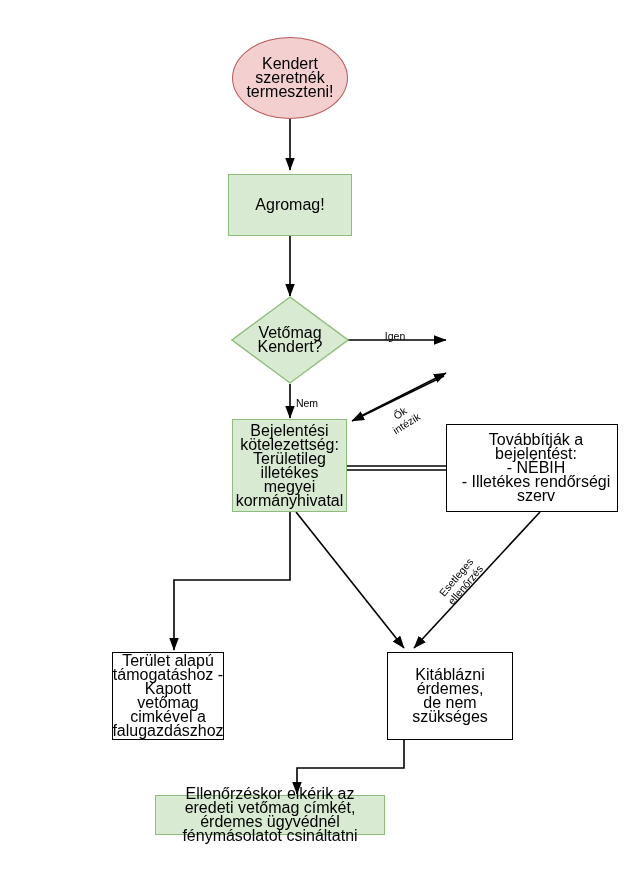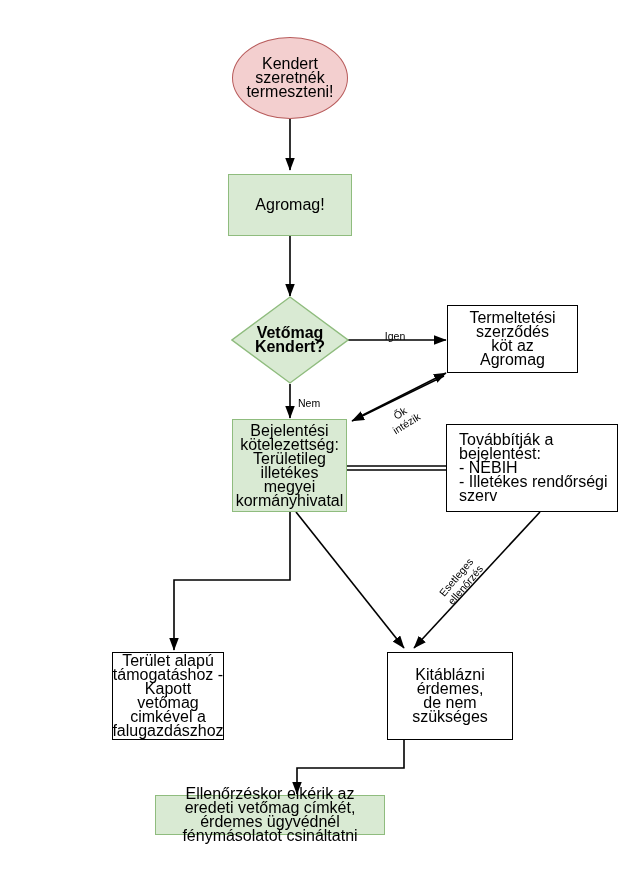--- a/index.html
+++ b/index.html
@@ -61,21 +61,21 @@
     position: absolute;
     left: 0; top: 0;
     width: 100%;
     height: 100%;
   }
   .diamond-label {
     position: relative;
     z-index: 2;
   }
   .left-align .txt {
-    text-align: left;
+    text-align: center;
     width: 100%;
     padding-left: 12px;
   }
   .edge-label {
     position: absolute;
     font-size: 10.5px;
     line-height: 12px;
     color: #000000;
     white-space: pre-line;
     text-align: center;
@@ -122,34 +122,28 @@
   <div class="node shape-ellipse" style="left:232px; top:37px; width:116px; height:82px;">
     <span class="txt">Kendert
 szeretnék
 termeszteni!</span>
   </div>
 
   <div class="node shape-rect-green" style="left:228px; top:174px; width:124px; height:62px;text-align:right;">
     <span class="txt">Agromag!</span>
   </div>
 
-  <div class="node shape-diamond" style="left:231px; top:296px; width:118px; height:88px;font-weight:bold;">
+  <div class="node shape-diamond" style="left:231px; top:296px; width:118px; height:88px;">
     <svg class="diamond-poly" viewBox="0 0 118 88" preserveAspectRatio="none">
       <polygon points="59,1 117,44 59,87 1,44" fill="#d9ead3" stroke="#8fbc7e" stroke-width="1.4"></polygon>
     </svg>
     <span class="txt diamond-label">Vetőmag
 Kendert?</span>
   </div>
 
-  <div class="node shape-rect-white" style="left:447px; top:305px; width:131px; height:68px;">
-    <span class="txt">Termeltetési
-szerződés
-köt az
-Agromag</span>
-  </div>
 
   <div class="node shape-rect-green" style="left:232px; top:419px; width:115px; height:93px;">
     <span class="txt">Bejelentési
 kötelezettség:
 Területileg
 illetékes
 megyei
 kormányhivatal</span>
   </div>
 
@@ -176,21 +170,21 @@
 
   <div class="node shape-rect-green" style="left:155px; top:795px; width:230px; height:40px;">
     <span class="txt">Ellenőrzéskor elkérik az eredeti vetőmag címkét,
 érdemes ügyvédnél fénymásolatot csináltatni</span>
   </div>
 
   <div class="edge-label" style="left:375px; top:318px; width:40px;">
     <span>Igen</span>
   </div>
 
-  <div class="edge-label" style="left:298px; top:385px; width:34px; text-align:left;">
+  <div class="edge-label" style="left:290px; top:385px; width:34px; text-align:center;">
     <span>Nem</span>
   </div>
 
   <div class="edge-label rot-1" style="left:381px; top:395px; width:38px;">
     <span>Ők
 intézik</span>
   </div>
 
   <div class="edge-label rot-2" style="left:424px; top:559px; width:64px;">
     <span>Esetleges

